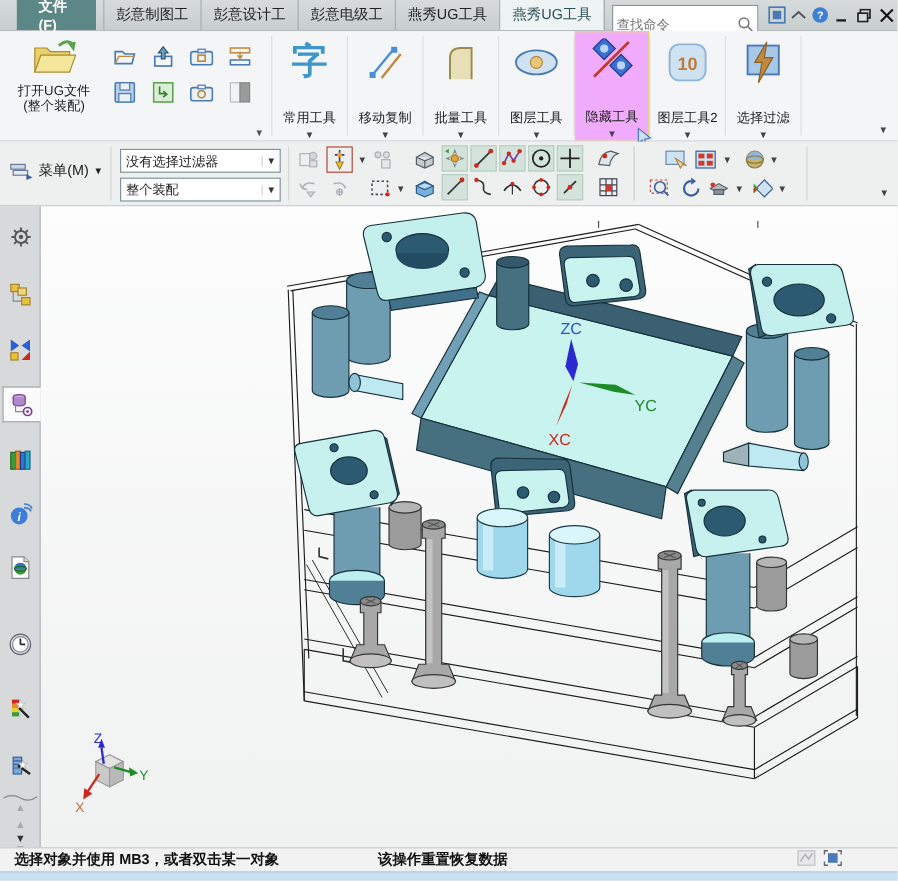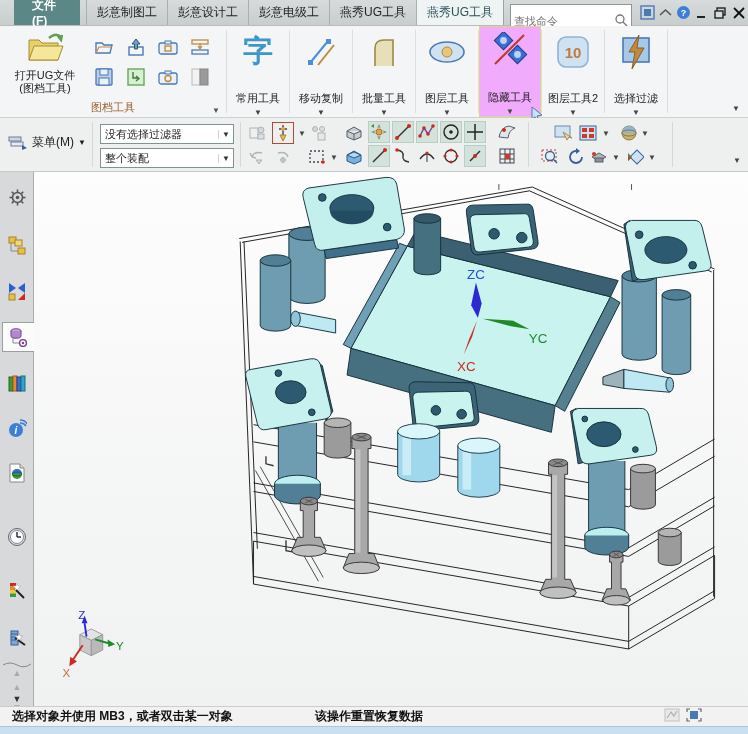--- a/index.html
+++ b/index.html
@@ -135,21 +135,21 @@
   <div class="group-docs">
     <div class="bigbtn">
       <span>
         <svg width="40" height="36" viewBox="0 0 40 36">
           <path d="M4 10 L14 10 L17 13 L33 13 L33 30 L4 30 Z" fill="#e8d16a" stroke="#a88d2f"></path>
           <path d="M4 30 L9 16 L38 16 L33 30 Z" fill="#f4e69a" stroke="#a88d2f"></path>
           <path d="M24 8 Q31 2 36 7 L33 6 L36 10 L37 5" fill="none" stroke="#5da14f" stroke-width="2.4"></path>
         </svg>
       </span>
       <span>打开UG文件</span>
-      <span>(图档工具)</span>
+      <span>(整个装配)</span>
     </div>
     <div class="icon-grid">
       <div class="gi">
         <svg width="20" height="18" viewBox="0 0 20 18">
             <path d="M2 5 L8 5 L10 7 L18 7 L16 15 L2 15 Z" fill="none" stroke="#4a7ab5" stroke-width="1.4"></path>
             <path d="M2 15 L5 9 L18 9" fill="none" stroke="#c08a3e" stroke-width="1.2"></path>
           </svg>
       </div>
       <div class="gi">
         <svg width="18" height="18" viewBox="0 0 18 18">
@@ -191,21 +191,20 @@
             <circle cx="10" cy="9.5" r="3" fill="none" stroke="#c08a3e" stroke-width="1.4"></circle>
           </svg>
       </div>
       <div class="gi">
         <svg width="20" height="18" viewBox="0 0 20 18">
             <rect x="2" y="1" width="8" height="16" fill="#f2f2f2" stroke="#bbb"></rect>
             <rect x="10" y="1" width="8" height="16" fill="#9a9a9a" stroke="#888"></rect>
           </svg>
       </div>
     </div>
-    <div class="grp-label-row">图档工具</div>
     <div class="grp-label-caret">▼</div>
   </div>
   <div class="rsep"></div>
 
   <div class="rgroup">
     <div class="gicon" style="font-size:30px;color:#3f96c8;font-weight:bold;">字</div>
     <div class="glabel">常用工具</div>
     <div class="gcaret">▼</div>
   </div>
   <div class="rsep"></div>

